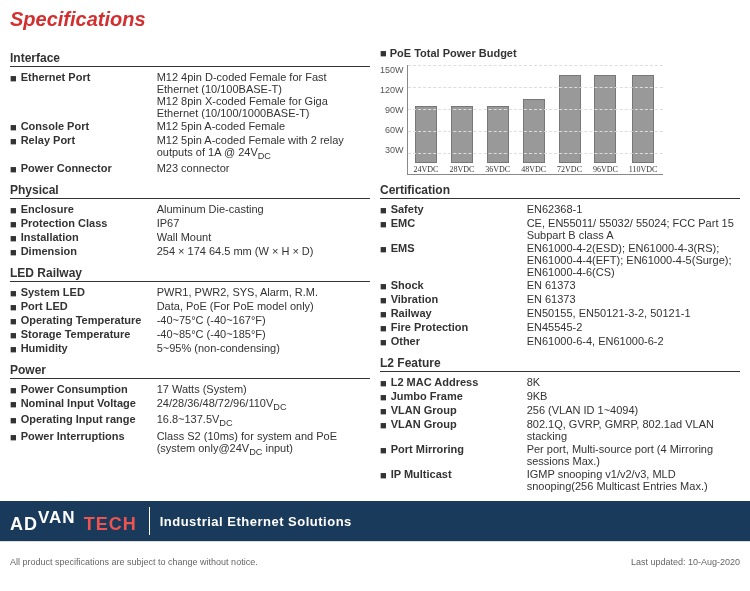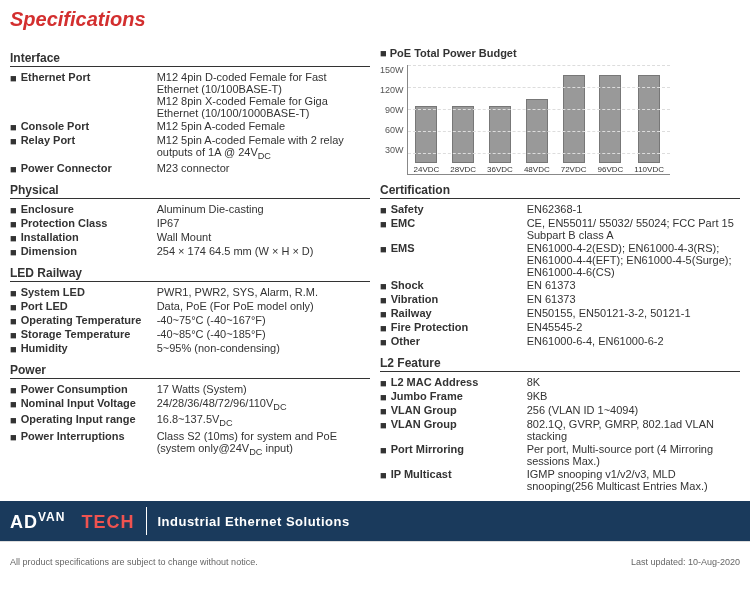--- a/index.html
+++ b/index.html
@@ -77,20 +77,21 @@
       font-weight: bold;
       font-size: 11px;
       margin-bottom: 6px;
     }
 
     .bar-group {
       display: flex;
       flex-direction: column;
       align-items: center;
       margin: 0 4px;
+      font-family: Liberation Serif, serif;
     }
 
     .bar {
       width: 22px;
       background: #999;
       border: 1px solid #777;
     }
 
     .bar-label {
       font-size: 8px;
@@ -398,21 +399,21 @@
         <span class="value">IGMP snooping v1/v2/v3, MLD snooping(256 Multicast Entries Max.)</span>
       </div>
     </div>
 
   </div>
 
 </div>
 
 <div class="footer">
   <div class="footer-logo">
-    <span class="advan">AD</span><span class="advan" style="font-size:12px;vertical-align:super;margin-right:16px;">VAN</span><span class="tech">TECH</span>
+    <span class="advan">AD</span><span class="advan" style="font-size:17px;vertical-align:super;margin-right:8px;">VAN</span><span class="tech">TECH</span>
   </div>
   <div class="footer-divider"></div>
   <div class="footer-text">Industrial Ethernet Solutions</div>
 </div>
 
 <div class="footer-bottom">
   <span>All product specifications are subject to change without notice.</span>
   <span>Last updated: 10-Aug-2020</span>
 </div>
 

